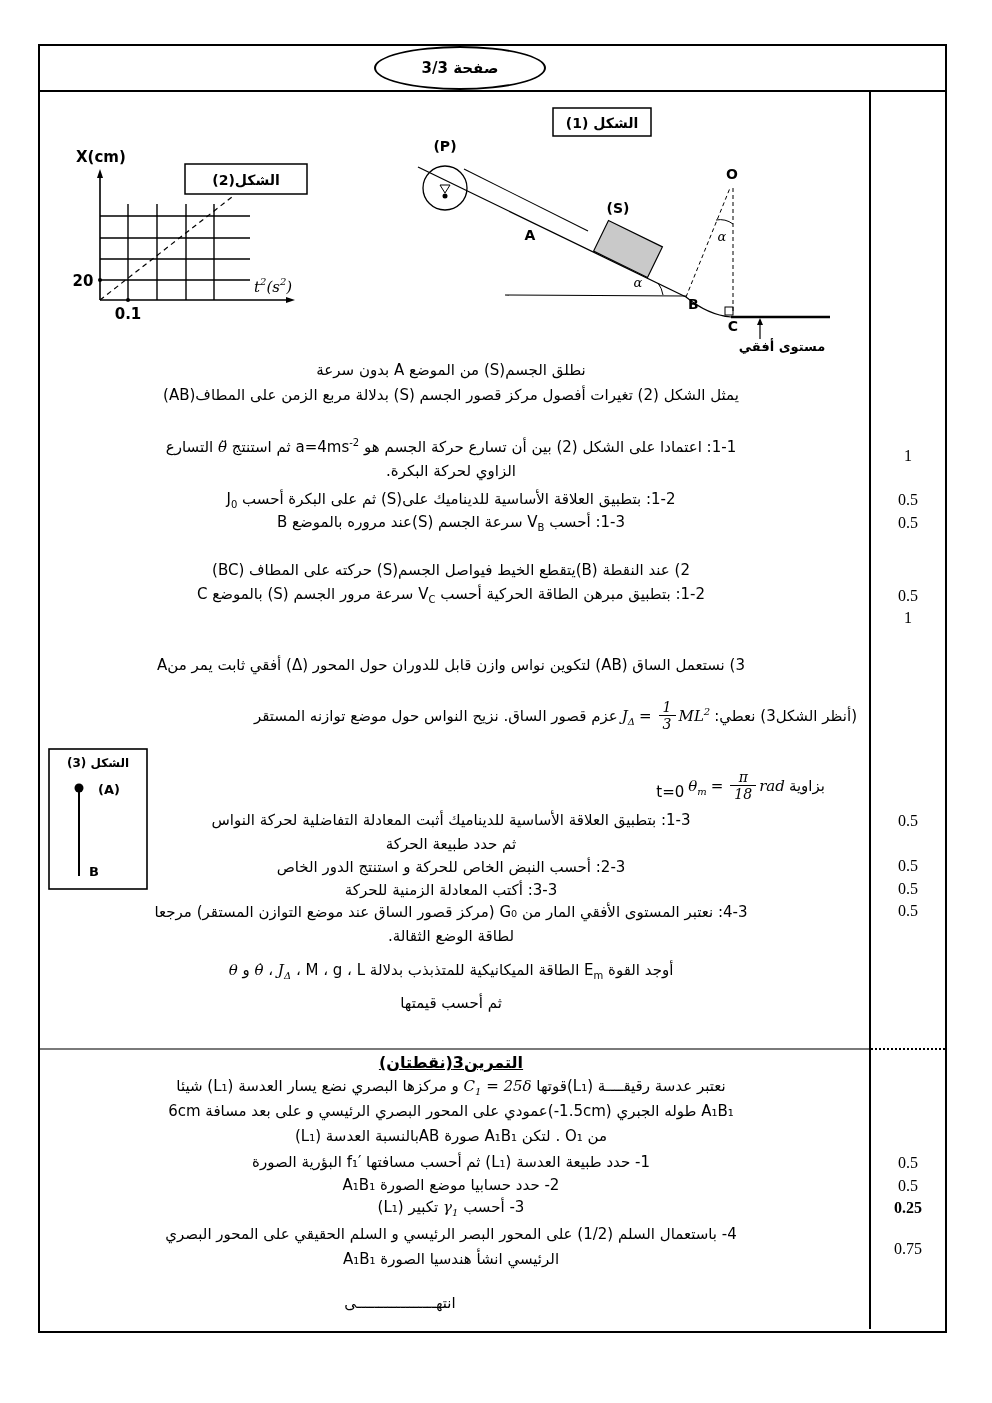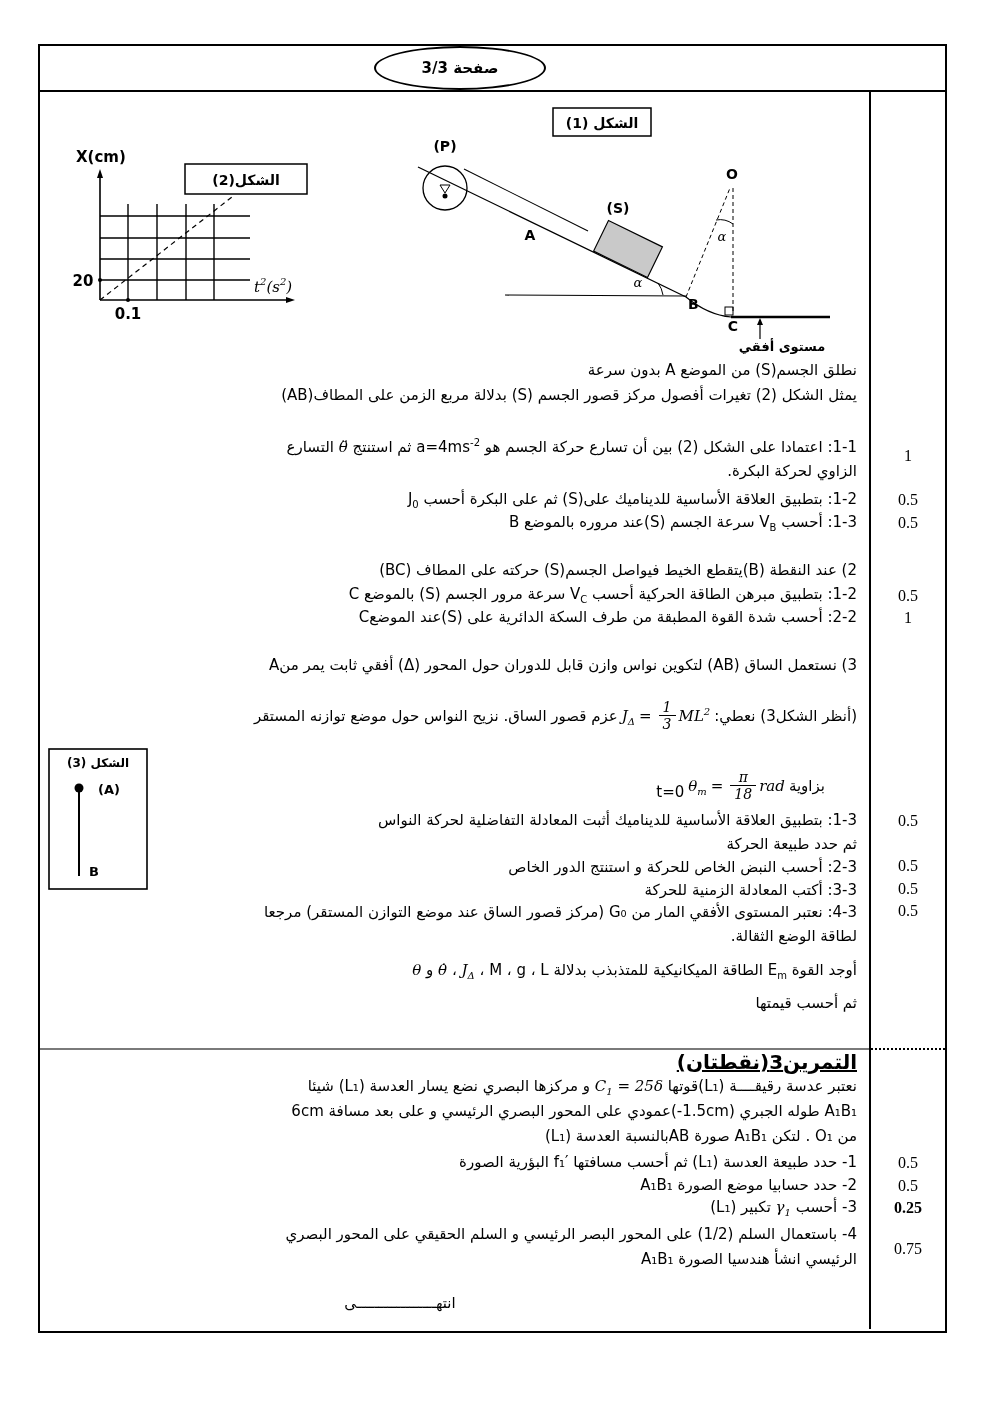--- a/index.html
+++ b/index.html
@@ -6,36 +6,36 @@
   #page{position:relative;width:992px;height:1403px;background:#fff;color:#000;
         font-family:"DejaVu Sans",sans-serif;overflow:hidden;}
   .frame{position:absolute;left:38px;top:44px;width:905px;height:1285px;border:2px solid #000;}
   .hline{position:absolute;left:38px;top:90px;width:909px;border-top:2px solid #000;}
   .vline{position:absolute;left:869px;top:90px;height:1239px;border-left:2px solid #000;}
   .sep-main{position:absolute;left:40px;top:1048px;width:829px;border-top:2px solid #7a7a7a;}
   .sep-marks{position:absolute;left:871px;top:1048px;width:74px;border-top:2px dotted #000;}
   .oval{position:absolute;left:374px;top:46px;width:168px;height:40px;border:2px solid #000;
         border-radius:50% / 50%;display:flex;align-items:center;justify-content:center;
         font-weight:bold;font-size:15px;direction:rtl;}
-  .line{position:absolute;left:45px;width:812px;direction:rtl;text-align:right;
+  .line{position:absolute;left:45px;width:812px;direction:rtl;text-align:center;
         font-size:15px;line-height:21px;white-space:nowrap;}
   .mark{position:absolute;left:870px;width:76px;text-align:center;
         font-family:"Liberation Serif","DejaVu Serif",serif;font-size:16px;}
   .ltr{direction:ltr;unicode-bidi:isolate;margin-top:12px;}
   .math{direction:ltr;unicode-bidi:isolate;font-family:"DejaVu Serif",serif;font-style:italic;}
   sub{font-size:10px;line-height:0;}
   sup{font-size:10px;line-height:0;}
   .frow{position:absolute;display:flex;align-items:center;direction:rtl;font-size:15px;white-space:nowrap;}
   .formula{display:inline-flex;align-items:center;direction:ltr;unicode-bidi:isolate;
            font-family:"DejaVu Serif",serif;font-style:italic;margin:0 4px;}
   .frac{display:inline-flex;flex-direction:column;align-items:center;line-height:1.05;
         font-family:"DejaVu Serif",serif;font-style:italic;font-size:14px;margin:0 3px;}
   .frac .den{border-top:1.3px solid #000;padding:1px 4px 0 4px;}
   .frac .num{padding:0 4px;}
-  .heading{font-weight:bold;text-decoration:underline;font-size:20px;}
+  .heading{font-weight:bold;text-decoration:underline;font-size:16px;}
   .figbox{position:absolute;}
   svg text{font-family:"DejaVu Sans",sans-serif;}
   svg .it{font-family:"DejaVu Serif",serif;font-style:italic;}
 </style>
 </head>
 <body>
 
 <div id="page">
 
   <div class="frame"></div>
@@ -131,21 +131,20 @@
   <div class="line" style="top:461px;padding-right:340px;">الزاوي لحركة البكرة.</div>
 
   <div class="line" style="top:489px;padding-right:8px;"><span>1-2: بتطبيق العلاقة الأساسية للديناميك على(S)   ثم على البكرة أحسب </span><span class="ltr"><span>J</span><sub>0</sub></span></div>
 
   <div class="line" style="top:512px;padding-right:8px;"><span>1-3: أحسب  </span><span class="ltr"><span>V</span><sub>B</sub></span><span> سرعة الجسم (S)عند مروره بالموضع B</span></div>
 
   <div class="line" style="top:560px;padding-right:8px;">2) عند النقطة (B)يتقطع الخيط فيواصل الجسم(S) حركته على المطاف (BC)</div>
 
   <div class="line" style="top:584px;padding-right:8px;"><span>1-2: بتطبيق مبرهن الطاقة الحركية أحسب  </span><span class="ltr"><span>V</span><sub>C</sub></span><span>  سرعة مرور الجسم (S)  بالموضع C</span></div>
 
-  <div class="line" style="top:607px;padding-right:8px;">2-2: أحسب شدة القوة المطبقة من طرف السكة الدائرية على (S)عند الموضعC</div>
 
   <div class="line" style="top:655px;padding-right:2px;">3) نستعمل الساق (AB) لتكوين نواس وازن قابل للدوران حول المحور (Δ) أفقي ثابت يمر منA</div>
 
   <div class="frow" style="left:45px;top:692px;width:812px;height:48px;justify-content:flex-start;">
     <span>(أنظر الشكل3) نعطي: </span>
     <span class="formula">
       <span><span>J</span><sub>Δ</sub></span>
       <span style="margin:0 4px;">=</span>
       <span class="frac">
           <span class="num">1</span>

